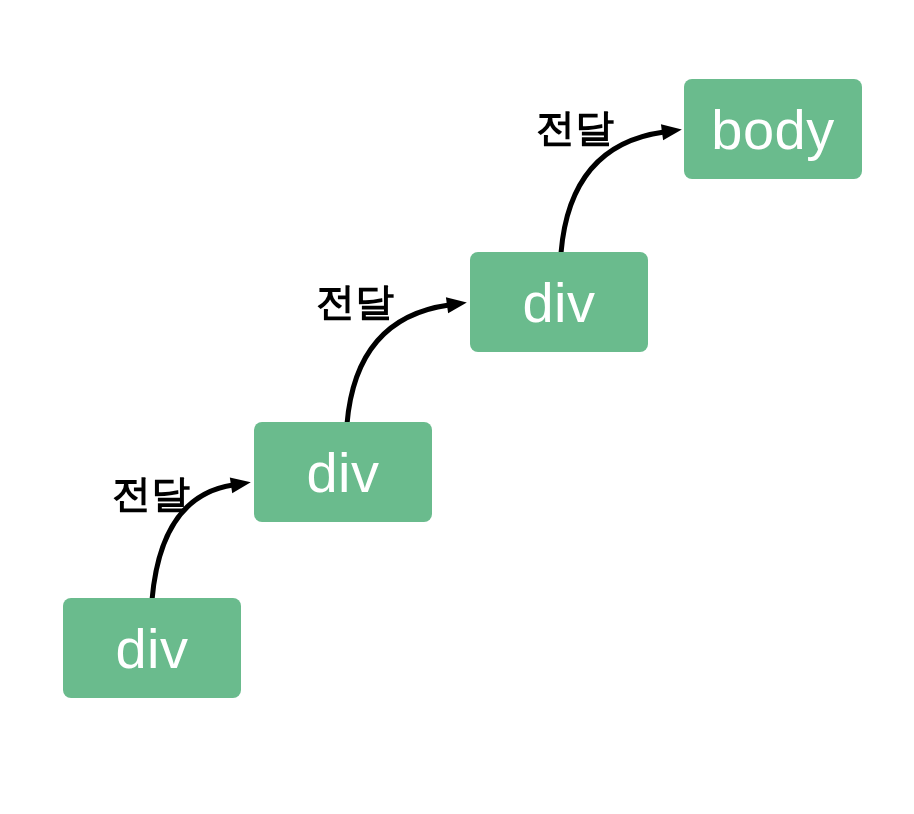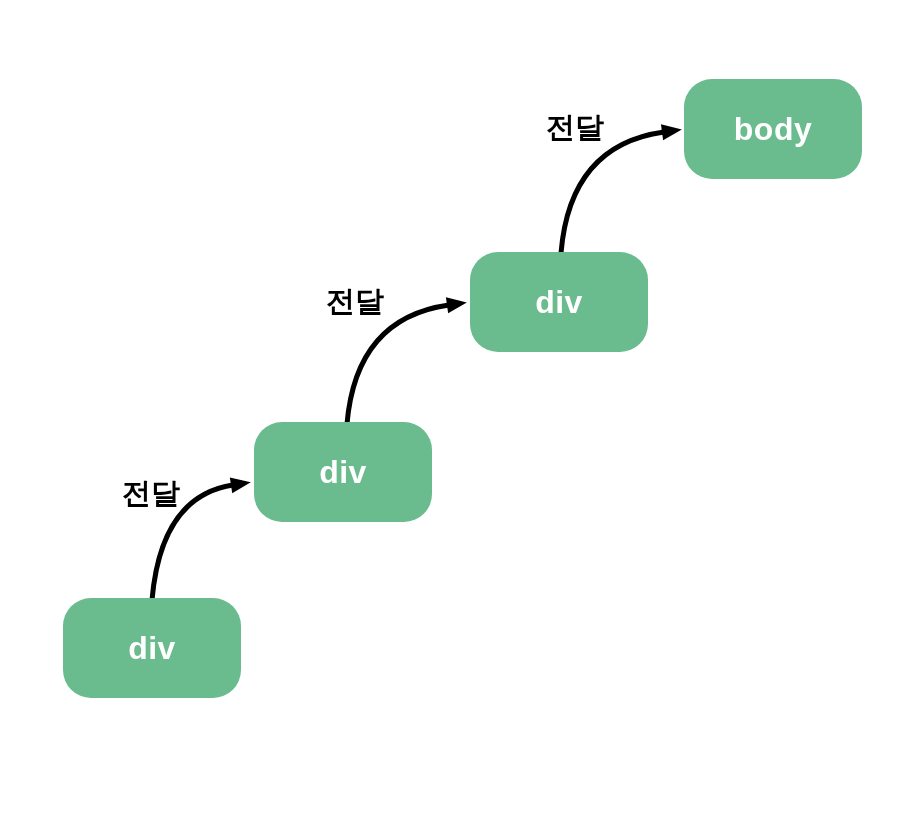--- a/index.html
+++ b/index.html
@@ -34,38 +34,38 @@
     stroke: var(--arrow);
     stroke-width: 5;
     stroke-linecap: round;
   }
   .arrowhead-shape { fill: var(--arrow); }
   .node {
     position: absolute;
     width: 178px;
     height: 100px;
     background: var(--node-fill);
-    border-radius: 28px;
+    border-radius: 8px;
     display: flex;
     align-items: center;
     justify-content: center;
     color: var(--node-text);
-    font-size: 32px;
-    font-weight: 700;
+    font-size: 56px;
+    font-weight: 400;
     letter-spacing: 0.5px;
   }
   .node-1 { left: 63px;  top: 598px; }
   .node-2 { left: 254px; top: 422px; }
   .node-3 { left: 470px; top: 252px; }
   .node-4 { left: 684px; top: 79px;  }
   .arrow-label {
     position: absolute;
     transform: translate(-50%, -50%);
     color: var(--label-text);
-    font-size: 29px;
+    font-size: 39px;
     font-weight: 700;
     white-space: nowrap;
     line-height: 1;
   }
   .arrow-label-1 { left: 151px; top: 493px; }
   .arrow-label-2 { left: 355px; top: 301px; }
   .arrow-label-3 { left: 575px; top: 127px; }
   .caption {
     position: absolute;
     left: 192px;

